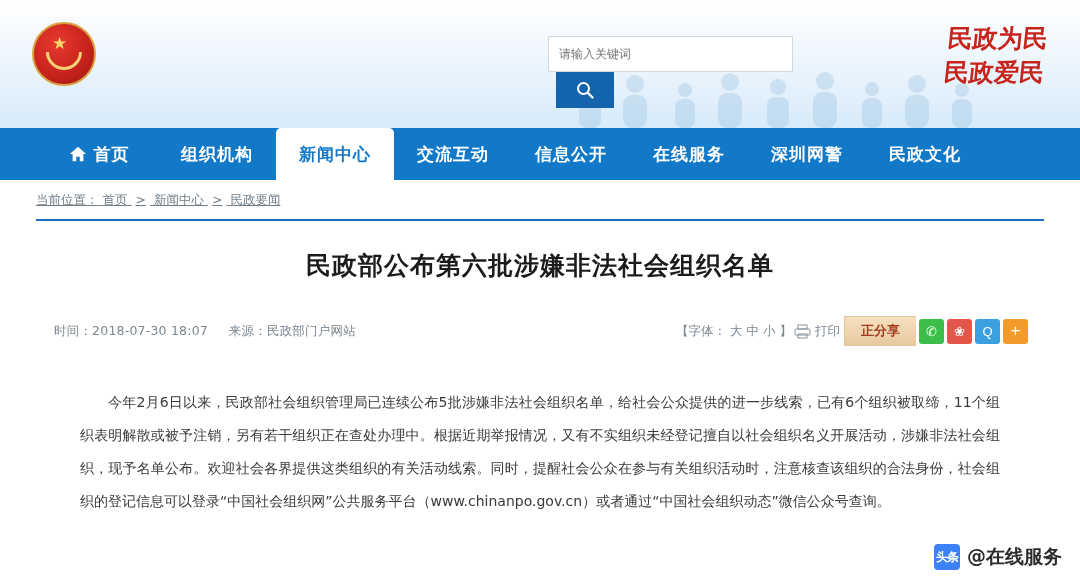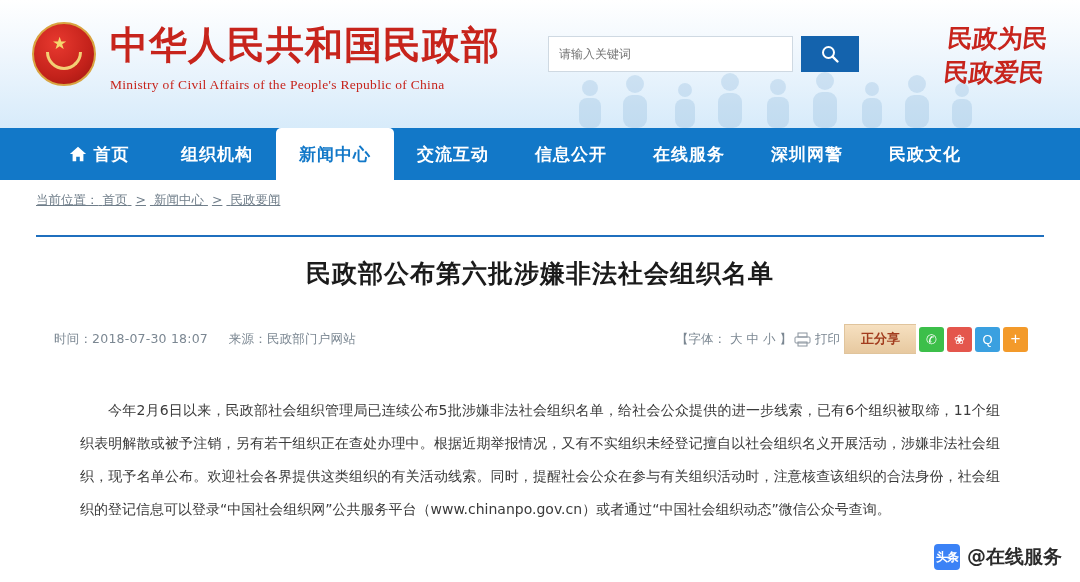--- a/index.html
+++ b/index.html
@@ -71,20 +71,21 @@
     color: #c7241c;
     letter-spacing: 0.3px;
     font-family: "Liberation Serif", serif;
     white-space: nowrap;
   }
   .search-wrap {
     position: absolute;
     left: 548px; top: 36px;
     display: flex;
     align-items: stretch;
+    flex-direction: column;
   }
   .search-input {
     width: 245px; height: 36px;
     border: 1px solid #cfd9e2;
     background: #ffffff;
     padding: 0 10px;
     font-size: 12px;
     color: #9aa4ae;
     outline: none;
   }
@@ -146,23 +147,23 @@
     font-size: 12.5px;
     color: #6f7d89;
     font-family: "DejaVu Sans", "Liberation Sans", sans-serif;
     text-decoration: underline;
   }
   .breadcrumb a { color: #6f7d89; text-decoration: none; }
   .breadcrumb .sep { margin: 0 4px; }
 
   
   .content {
-    margin: 16px 36px;
+    margin: 0 36px;
     border-top: 2px solid #1f6fbe;
-    padding-top: 20px;
+    padding-top: 28px;
   }
   .article-title {
     text-align: center;
     font-size: 25px;
     font-weight: bold;
     color: #1b1b1b;
     letter-spacing: 1px;
     font-family: "DejaVu Sans", "Liberation Sans", sans-serif;
   }
   .meta-row {
@@ -290,24 +291,20 @@
           <rect x="392" y="27" width="20" height="29" rx="8"></rect>
       </g>
     </svg>
 
     <div class="emblem">
       <div class="emblem-circle"></div>
       <div class="emblem-star">★</div>
       <div class="emblem-gear"></div>
     </div>
 
-    <div class="title-block">
-      <div class="title-cn">中华人民共和国民政部</div>
-      <div class="title-en">Ministry of Civil Affairs of the People's Republic of China</div>
-    </div>
 
     <div class="search-wrap">
       <input class="search-input" type="text" placeholder="请输入关键词" style="">
       <button class="search-btn">
         <svg width="20" height="20" viewBox="0 0 20 20">
           <circle cx="8.5" cy="8.5" r="5.5" fill="none" stroke="#ffffff" stroke-width="2"></circle>
           <line x1="12.6" y1="12.6" x2="17.5" y2="17.5" stroke="#ffffff" stroke-width="2.4" stroke-linecap="round"></line>
         </svg>
       </button>
     </div>

